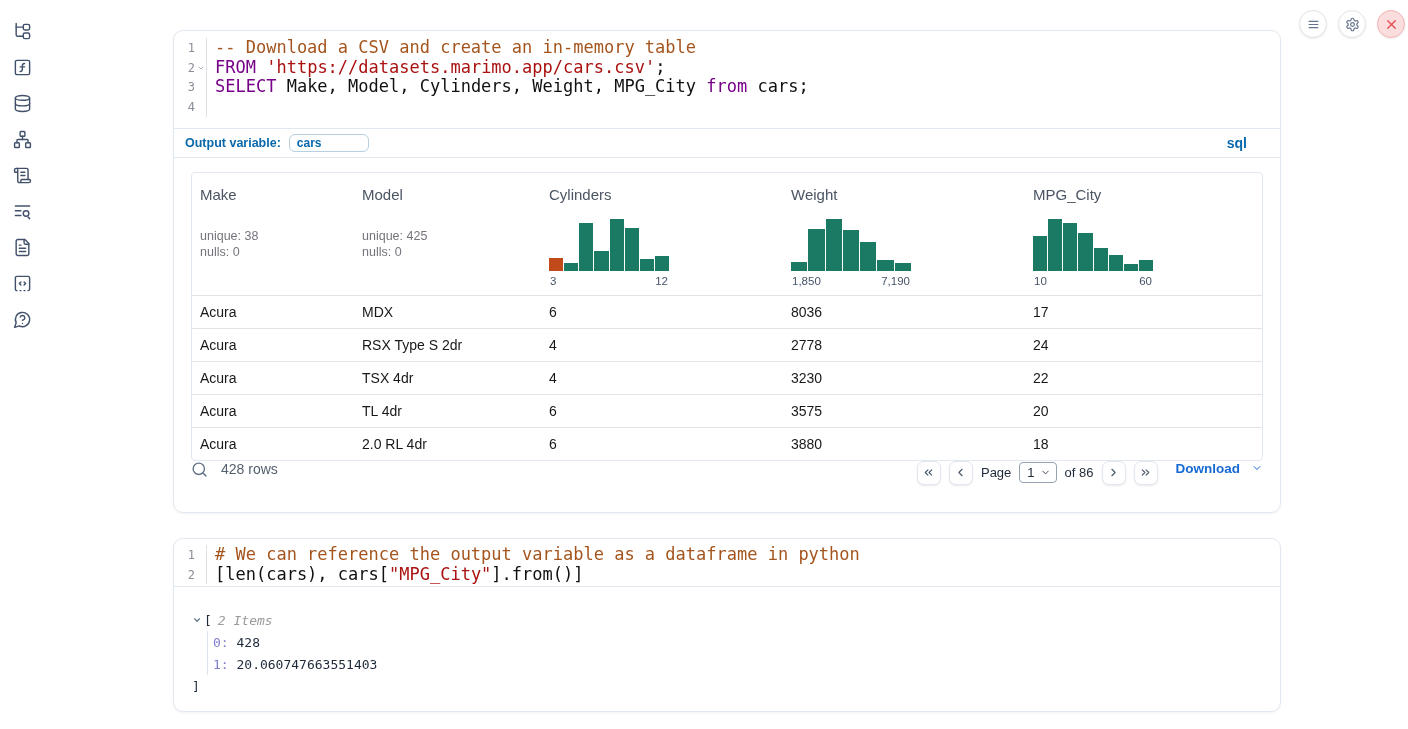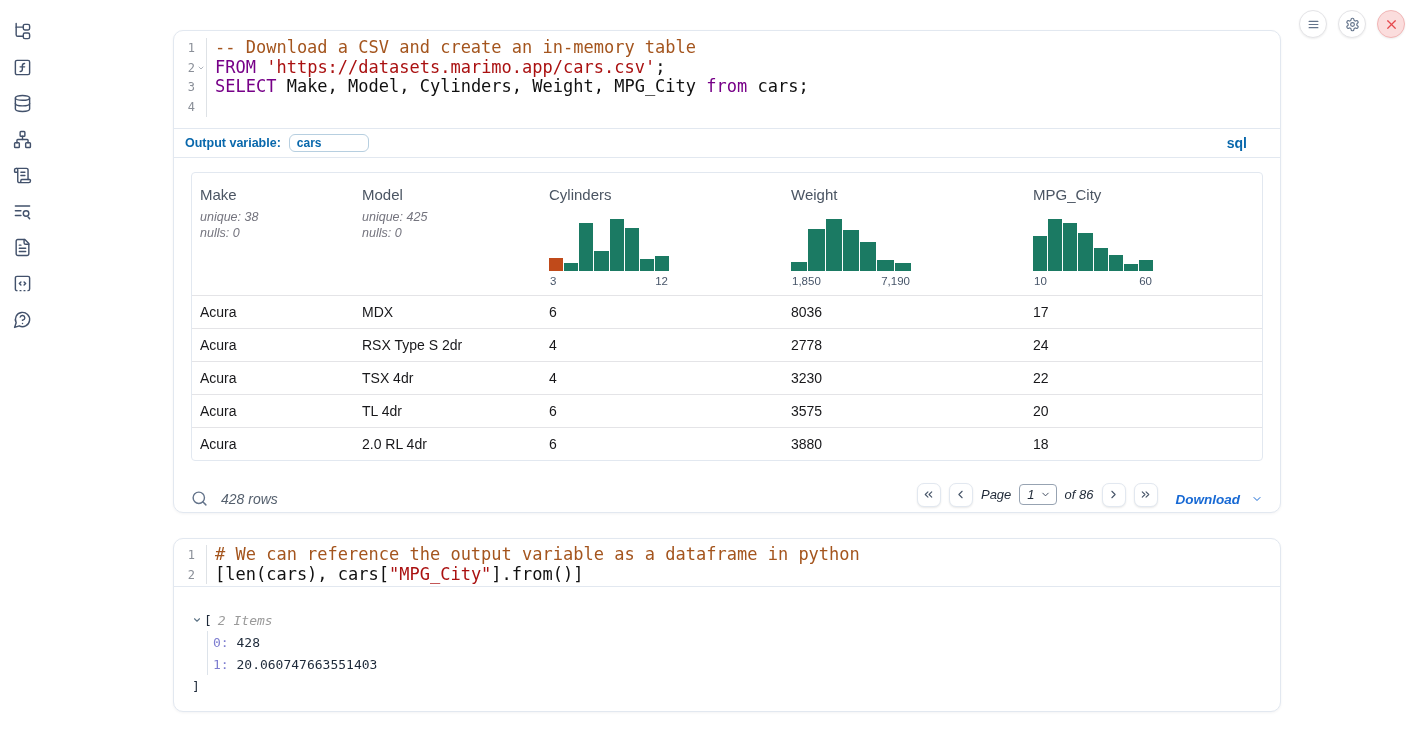--- a/index.html
+++ b/index.html
@@ -52,32 +52,32 @@
                   font-family:"Liberation Sans", sans-serif;
                   font-size:12px; font-weight:bold; color:var(--accent); }
   .lang-badge { margin-left:auto; font-size:14px; font-weight:bold; color:var(--accent); }
 
   
   .table-card { margin:14px 17px 0; border:1px solid #e2e8f0; border-radius:4px; overflow:hidden; }
   .thead { display:flex; height:122px; }
   .hcol { padding:13px 0 0 8px; flex:none; }
   .hcol:last-child { flex:1; }
   .col-label { font-size:15px; color:#4b5563; }
-  .col-stats { margin-top:6px; font-size:12.5px; color:#74747e; line-height:16.5px;font-style:italic; }
+  .col-stats { margin-top:25px; font-size:12.5px; color:#74747e; line-height:16.5px; }
   .hist { margin-top:16px; width:120px; }
   .hist-bars { display:flex; align-items:flex-end; gap:1px; height:52px; }
   .hist-bar { flex:1; }
   .hist-axis { display:flex; justify-content:space-between; margin-top:4px;
                font-size:11.5px; color:#475569; padding:0 1px; }
   .trow { display:flex; height:33px; align-items:center; border-top:1px solid #e4e4e7;
           font-size:14px; color:#18181b; }
   .tcell { padding-left:8px; flex:none; }
   .tcell:last-child { flex:1; }
 
-  .table-footer { display:flex; align-items:flex-end; height:46px; padding:0 17px;font-style:italic; }
+  .table-footer { display:flex; align-items:flex-start; height:46px; padding:0 17px; }
   .rows-count { margin-left:13px; font-size:14px; color:#55606e; }
   .pager { margin-left:auto; display:flex; align-items:center; gap:8px; }
   .page-btn { width:24px; height:24px; border:1px solid #e2e8f0; border-radius:7px;
               background:#fff; box-shadow:0 1px 2px rgba(0,0,0,.09); color:#475569;
               display:flex; align-items:center; justify-content:center; cursor:pointer; }
   .page-btn svg { width:13px; height:13px; }
   .page-text { font-size:13px; color:#1f2937; }
   .page-select { display:flex; align-items:center; gap:5px; height:21px; padding:0 5px 0 7px;
                  border:1px solid #97a3b2; border-radius:4px; background:#fff;
                  font-size:13px; color:#1f2937; cursor:pointer; }

